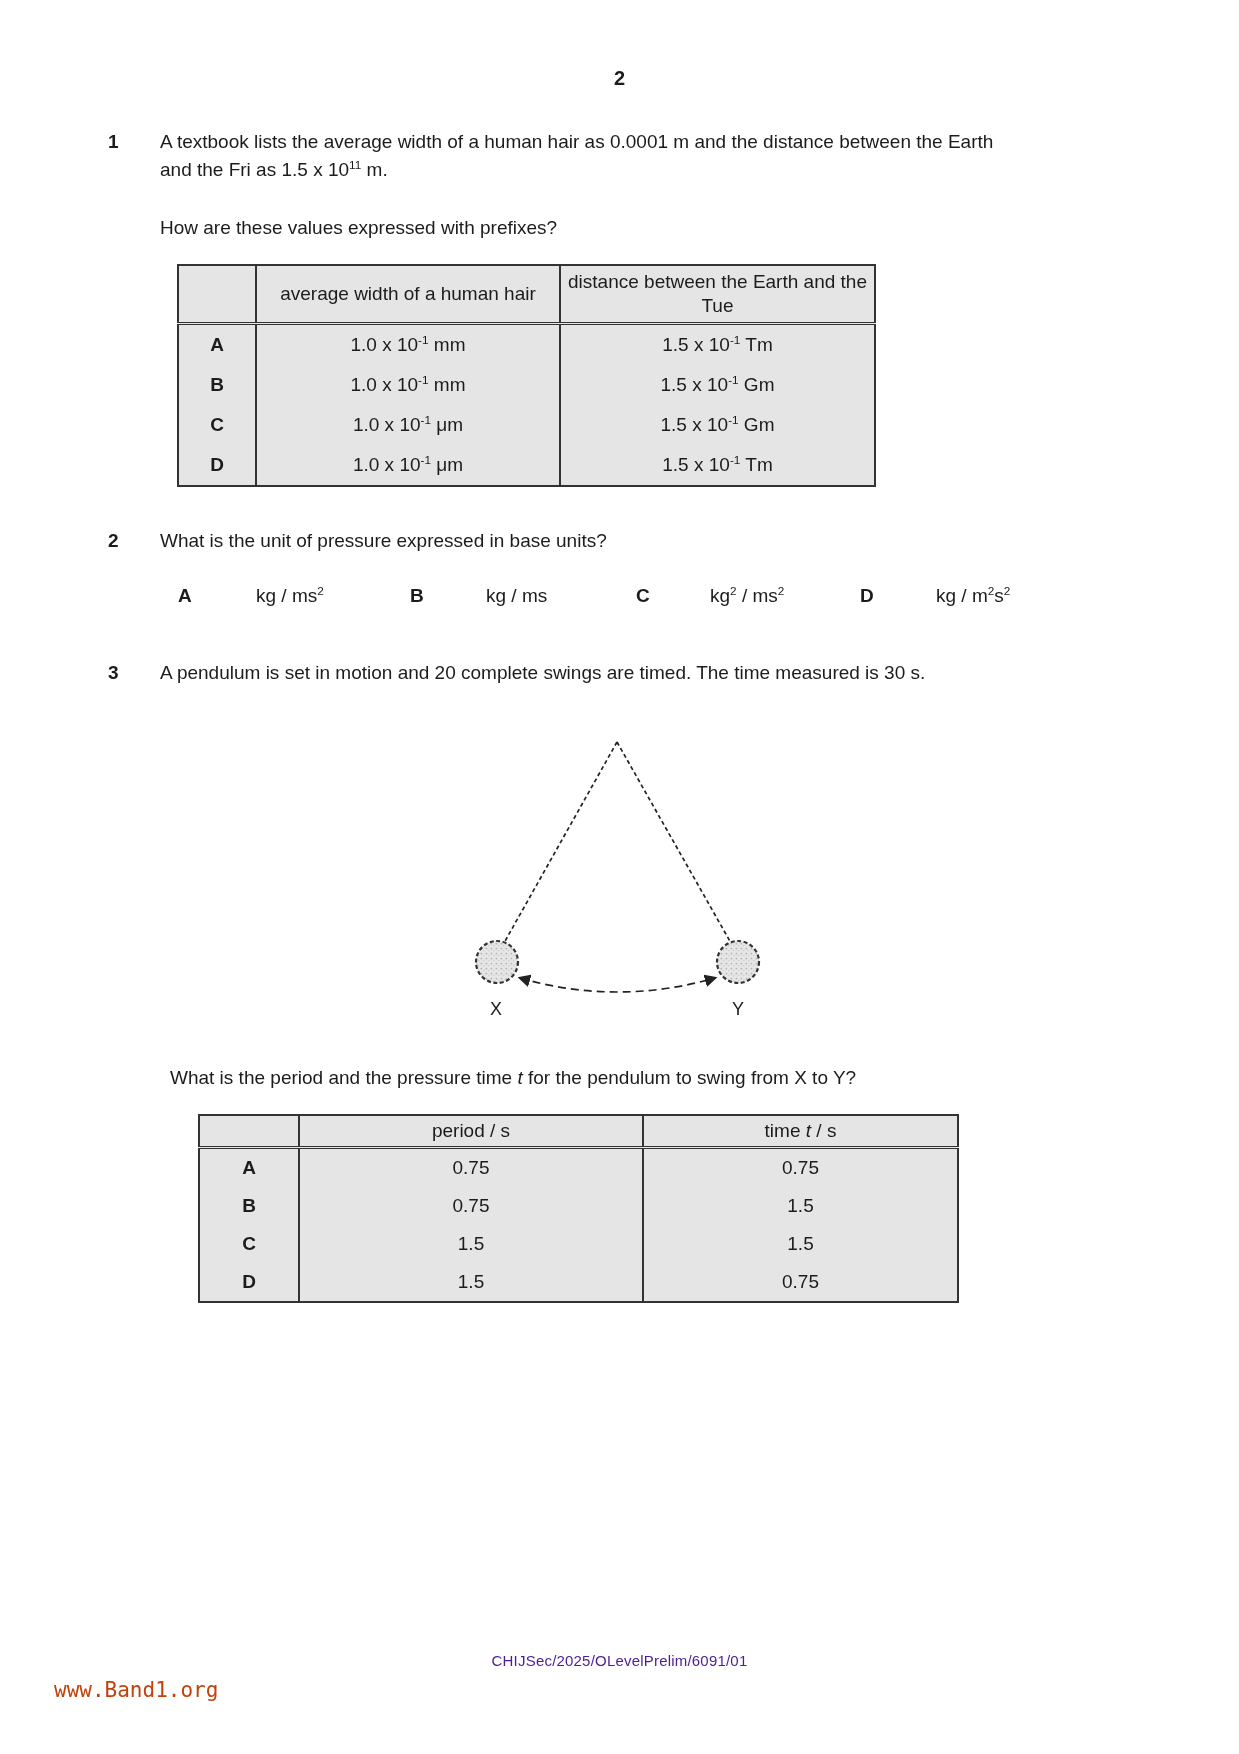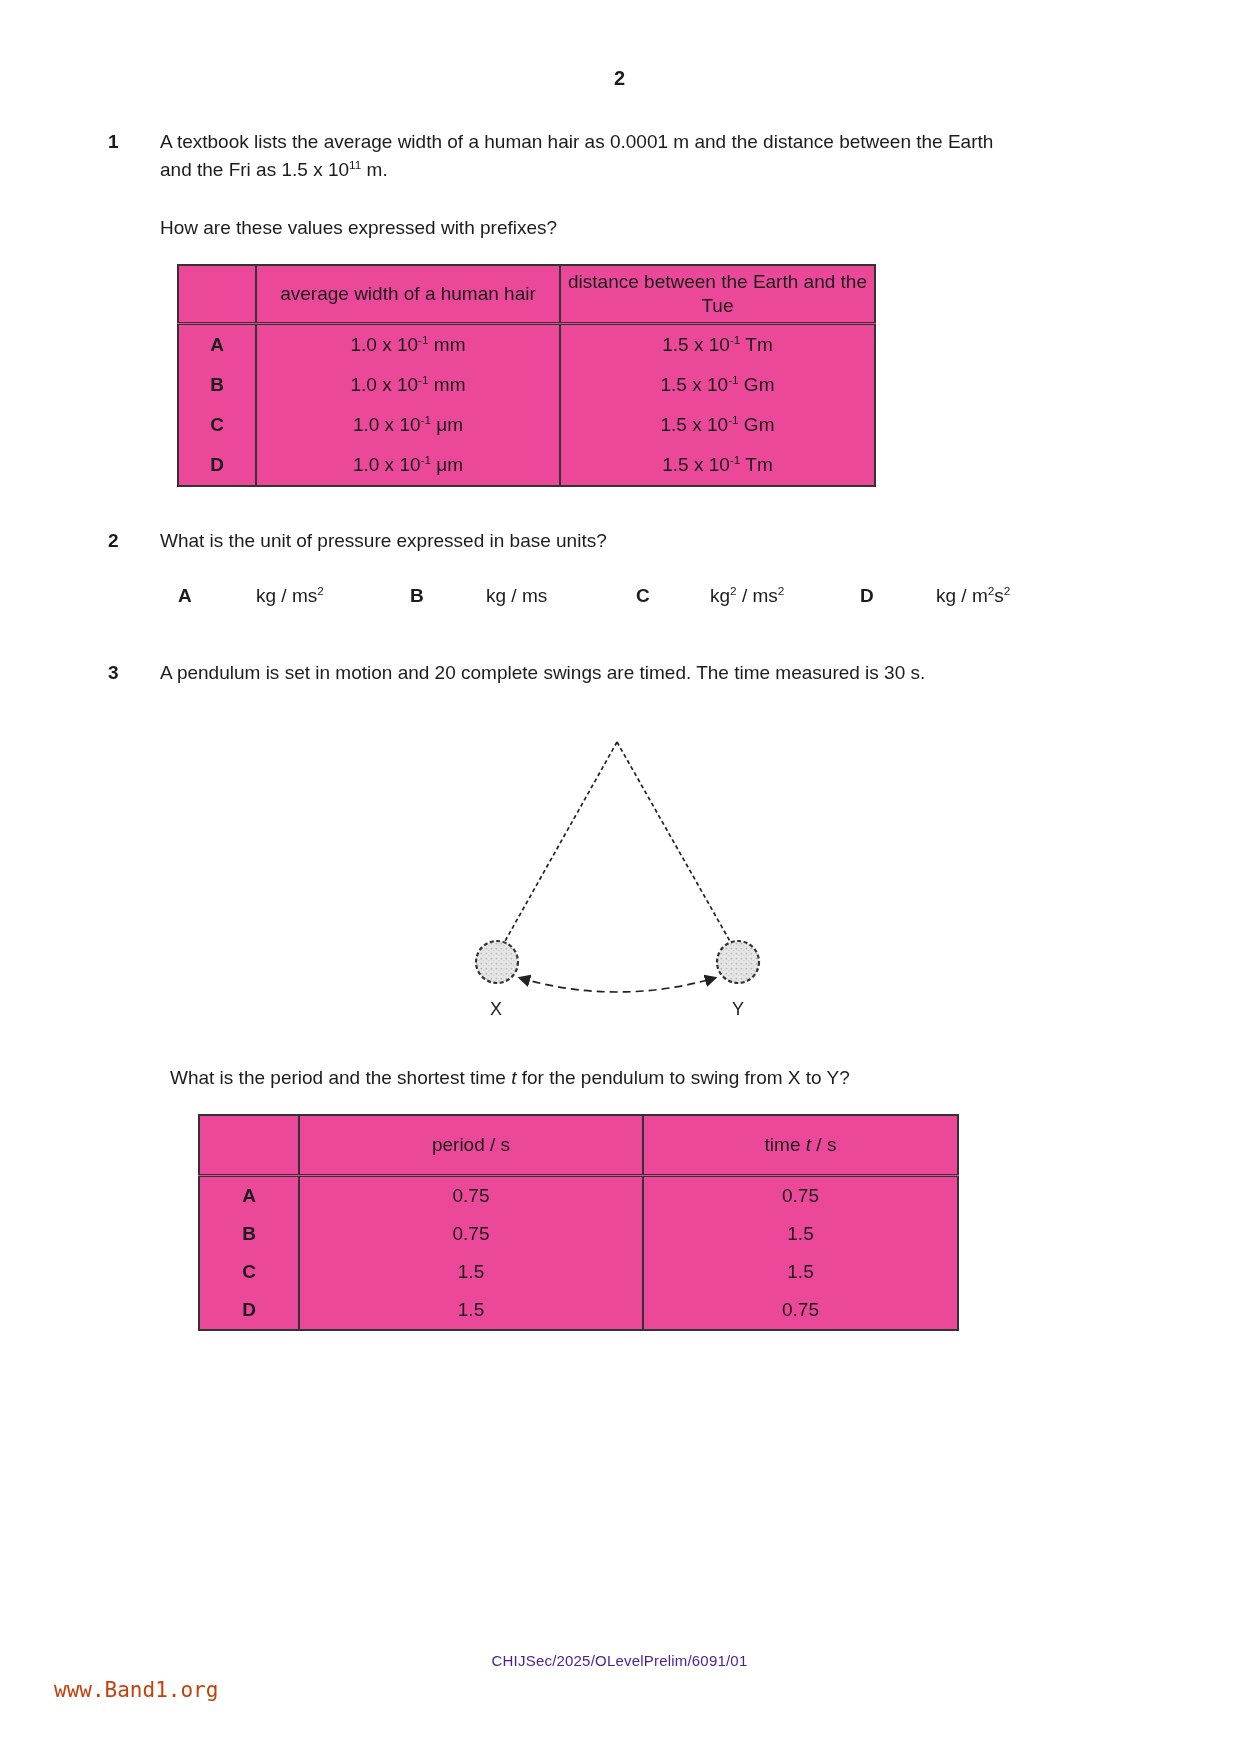--- a/index.html
+++ b/index.html
@@ -10,30 +10,30 @@
     color:#1c1c1c;font-size:19px;line-height:28px;
   }
   .abs{position:absolute;}
   .bold{font-weight:bold;}
   .center{left:0;right:0;text-align:center;}
   .qnum{position:absolute;left:108px;font-weight:bold;}
   .qtext{position:absolute;left:160px;}
   sup{font-size:0.62em;line-height:0;}
   i{font-style:italic;}
 
-  table.mcq{border-collapse:collapse;table-layout:fixed;background:#ec4899;}
+  table.mcq{border-collapse:collapse;table-layout:fixed;background:#e5e5e5;}
   table.mcq,table.mcq td,table.mcq th{border:2px solid #333;}
   table.mcq thead th{border-bottom:3px double #333;font-weight:normal;
     text-align:center;vertical-align:middle;line-height:24px;padding:4px 6px;}
   table.mcq tbody td{border-top:none;border-bottom:none;text-align:center;
     vertical-align:middle;padding:0 4px;}
   table.mcq tbody td.letter{font-weight:bold;}
   #table1 thead th{height:48px;}
   #table1 tbody td{height:40px;}
-  #table2 thead th{height:24px;line-height:22px;padding:17px 6px;}
+  #table2 thead th{height:24px;line-height:22px;padding:3px 6px;}
   #table2 tbody td{height:38px;}
 
   .opt-letter{position:absolute;font-weight:bold;}
   .opt-value{position:absolute;}
   .footer-code{position:absolute;left:0;right:0;top:1652px;text-align:center;
     font-size:15px;line-height:18px;color:#4c1d95;letter-spacing:0.2px;}
   .site-mark{position:absolute;left:54px;top:1676px;
     font-family:"DejaVu Sans Mono","Liberation Mono",monospace;
     font-size:21px;color:#c2410c;}
 </style>
@@ -113,21 +113,21 @@
     </defs>
     <line x1="197" y1="30" x2="84" y2="231" stroke="#222" stroke-width="1.7" stroke-dasharray="4 3"></line>
     <line x1="197" y1="30" x2="311" y2="231" stroke="#222" stroke-width="1.7" stroke-dasharray="4 3"></line>
     <path d="M100 266 Q 197 294 295 266" fill="none" stroke="#222" stroke-width="1.7" stroke-dasharray="8 5" marker-start="url(#arrow)" marker-end="url(#arrow)"></path>
     <circle cx="77" cy="250" r="21" fill="url(#speckle)" stroke="#333" stroke-width="2.2" stroke-dasharray="4 2.5"></circle>
     <circle cx="318" cy="250" r="21" fill="url(#speckle)" stroke="#333" stroke-width="2.2" stroke-dasharray="4 2.5"></circle>
     <text x="76" y="303" text-anchor="middle" font-size="18" fill="#1c1c1c">X</text>
     <text x="318" y="303" text-anchor="middle" font-size="18" fill="#1c1c1c">Y</text>
   </svg>
 
-  <div class="abs" style="left:170px;top:1064px;width:940px;"><span>What is the period and the shortest time </span><i>t</i><span> for the pendulum to swing from X to Y?</span></div>
+  <div class="abs" style="left:170px;top:1064px;width:940px;"><span>What is the period and the pressure time </span><i>t</i><span> for the pendulum to swing from X to Y?</span></div>
 
   <table id="table2" class="mcq abs" style="left:198px;top:1114px;width:759px;">
     <colgroup>
         <col style="width:100px">
         <col style="width:344px">
         <col style="width:315px">
       </colgroup>
     <thead>
       <tr>
         <th></th>

